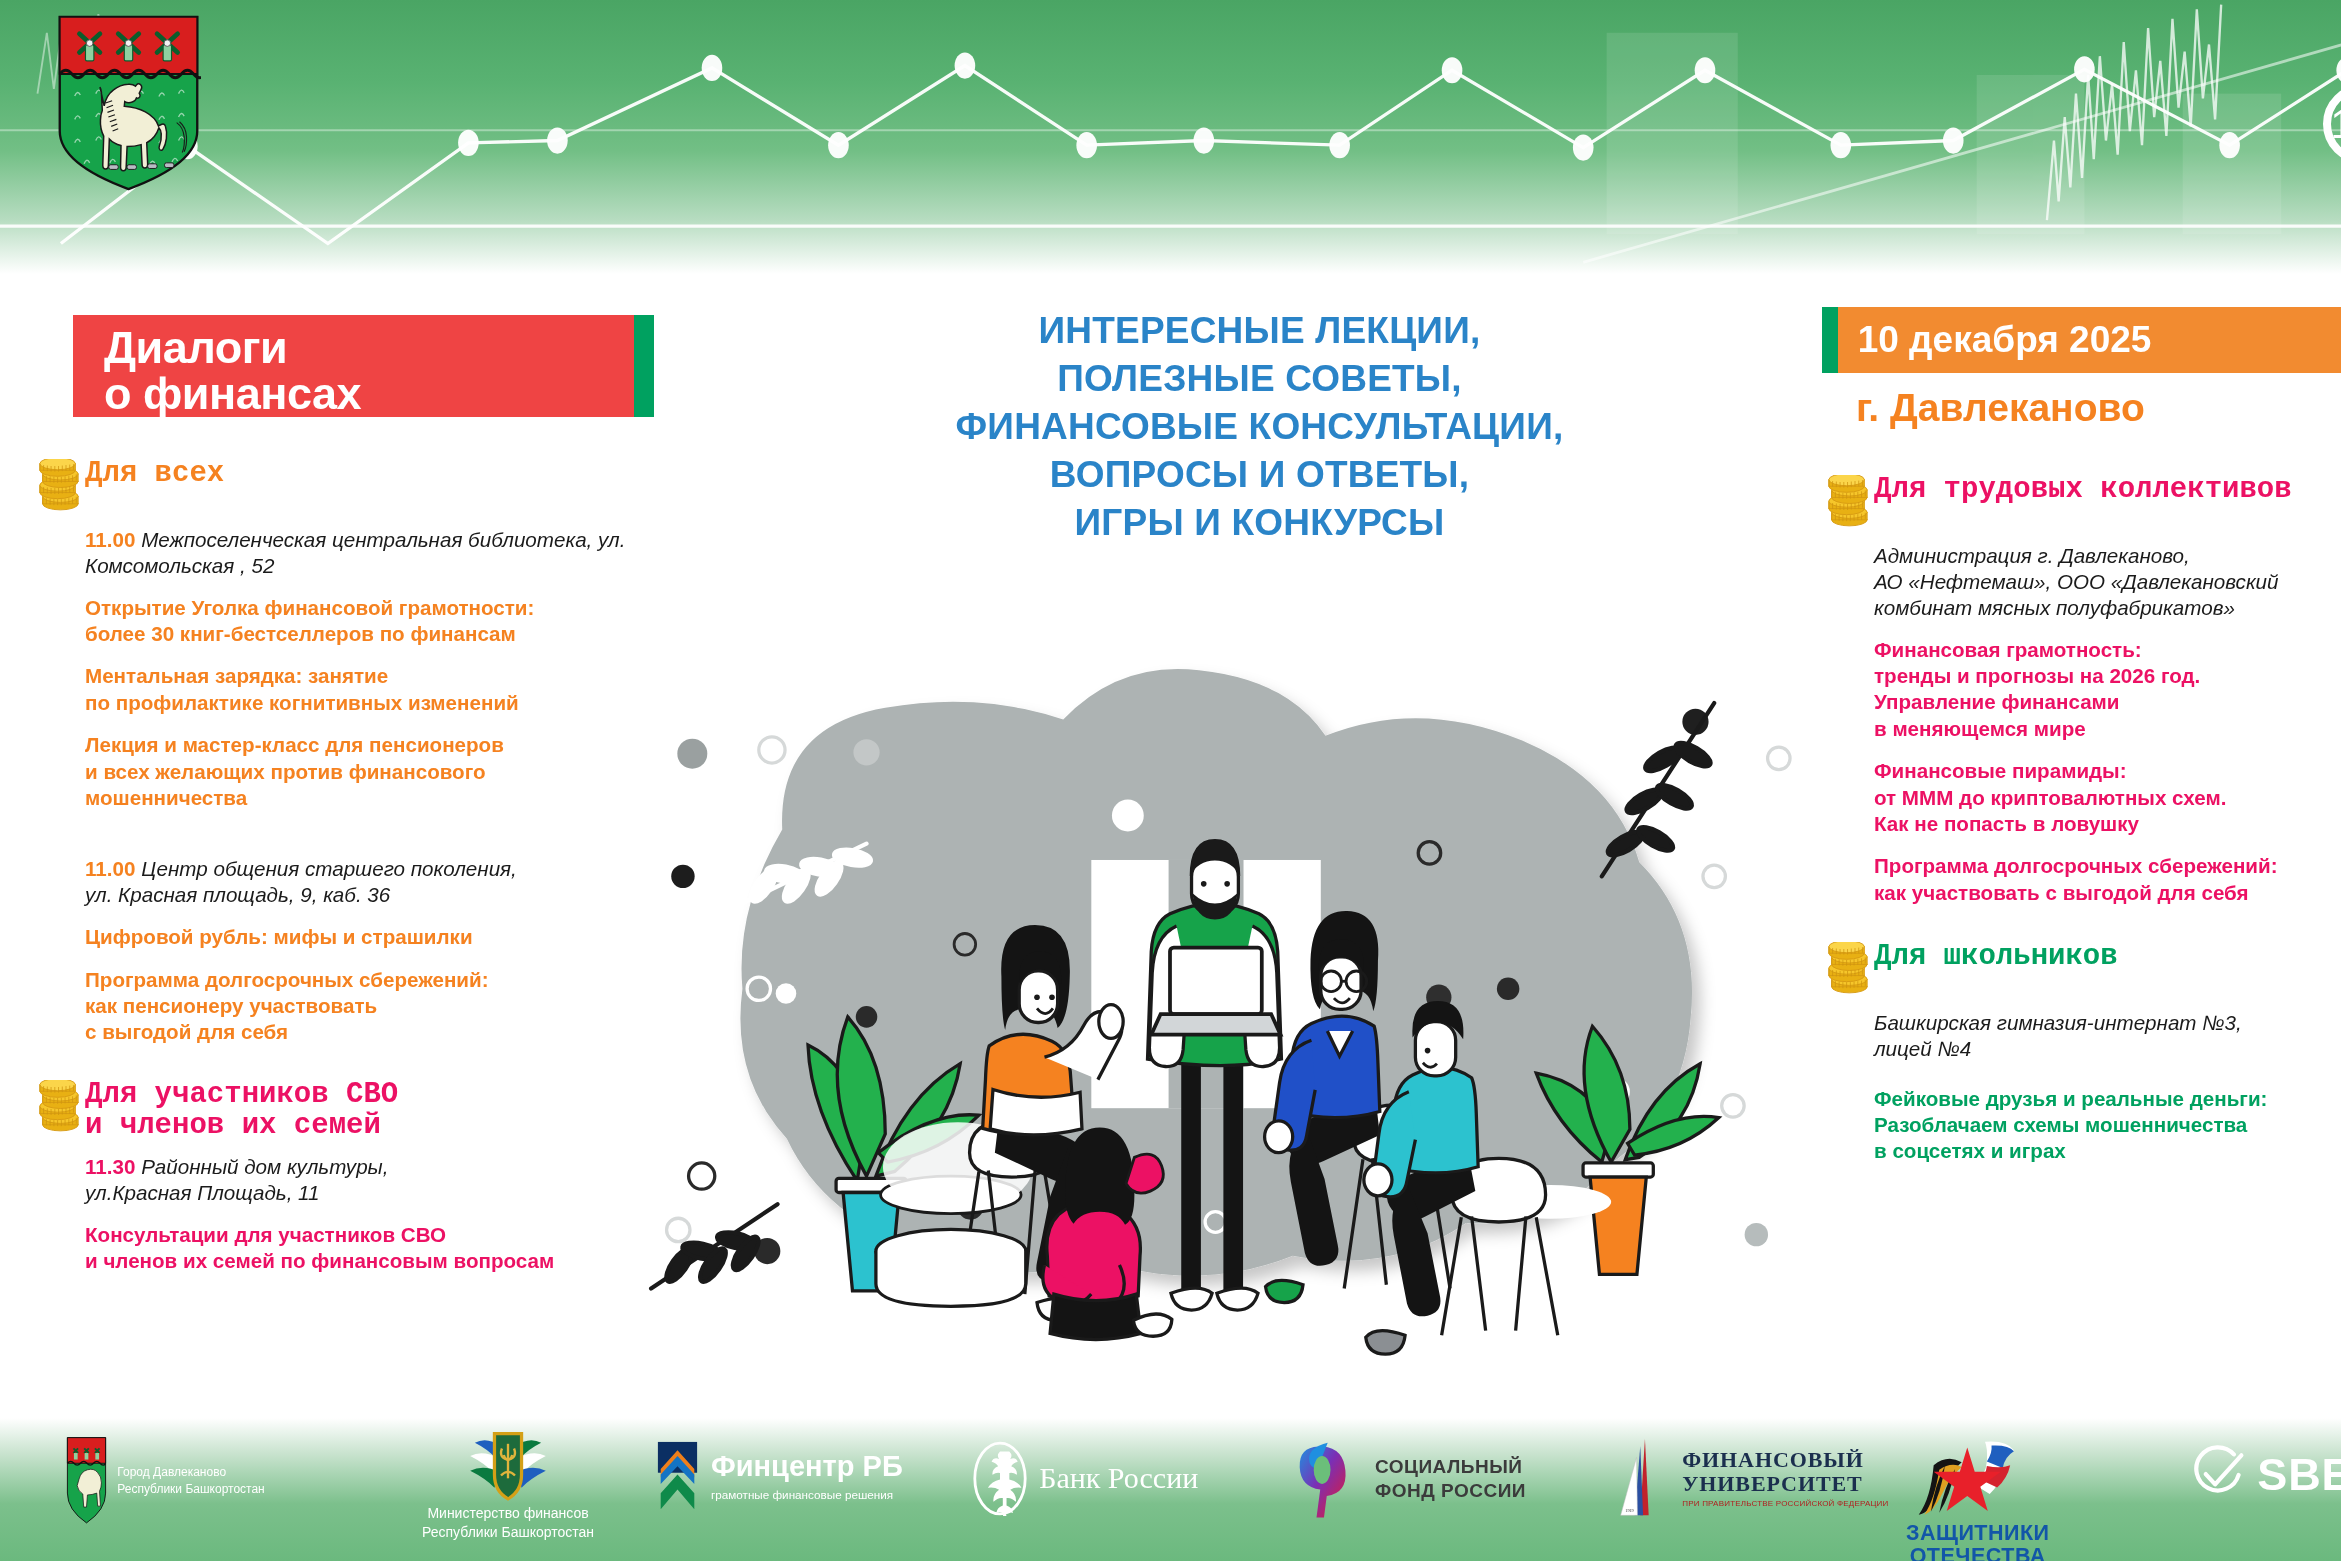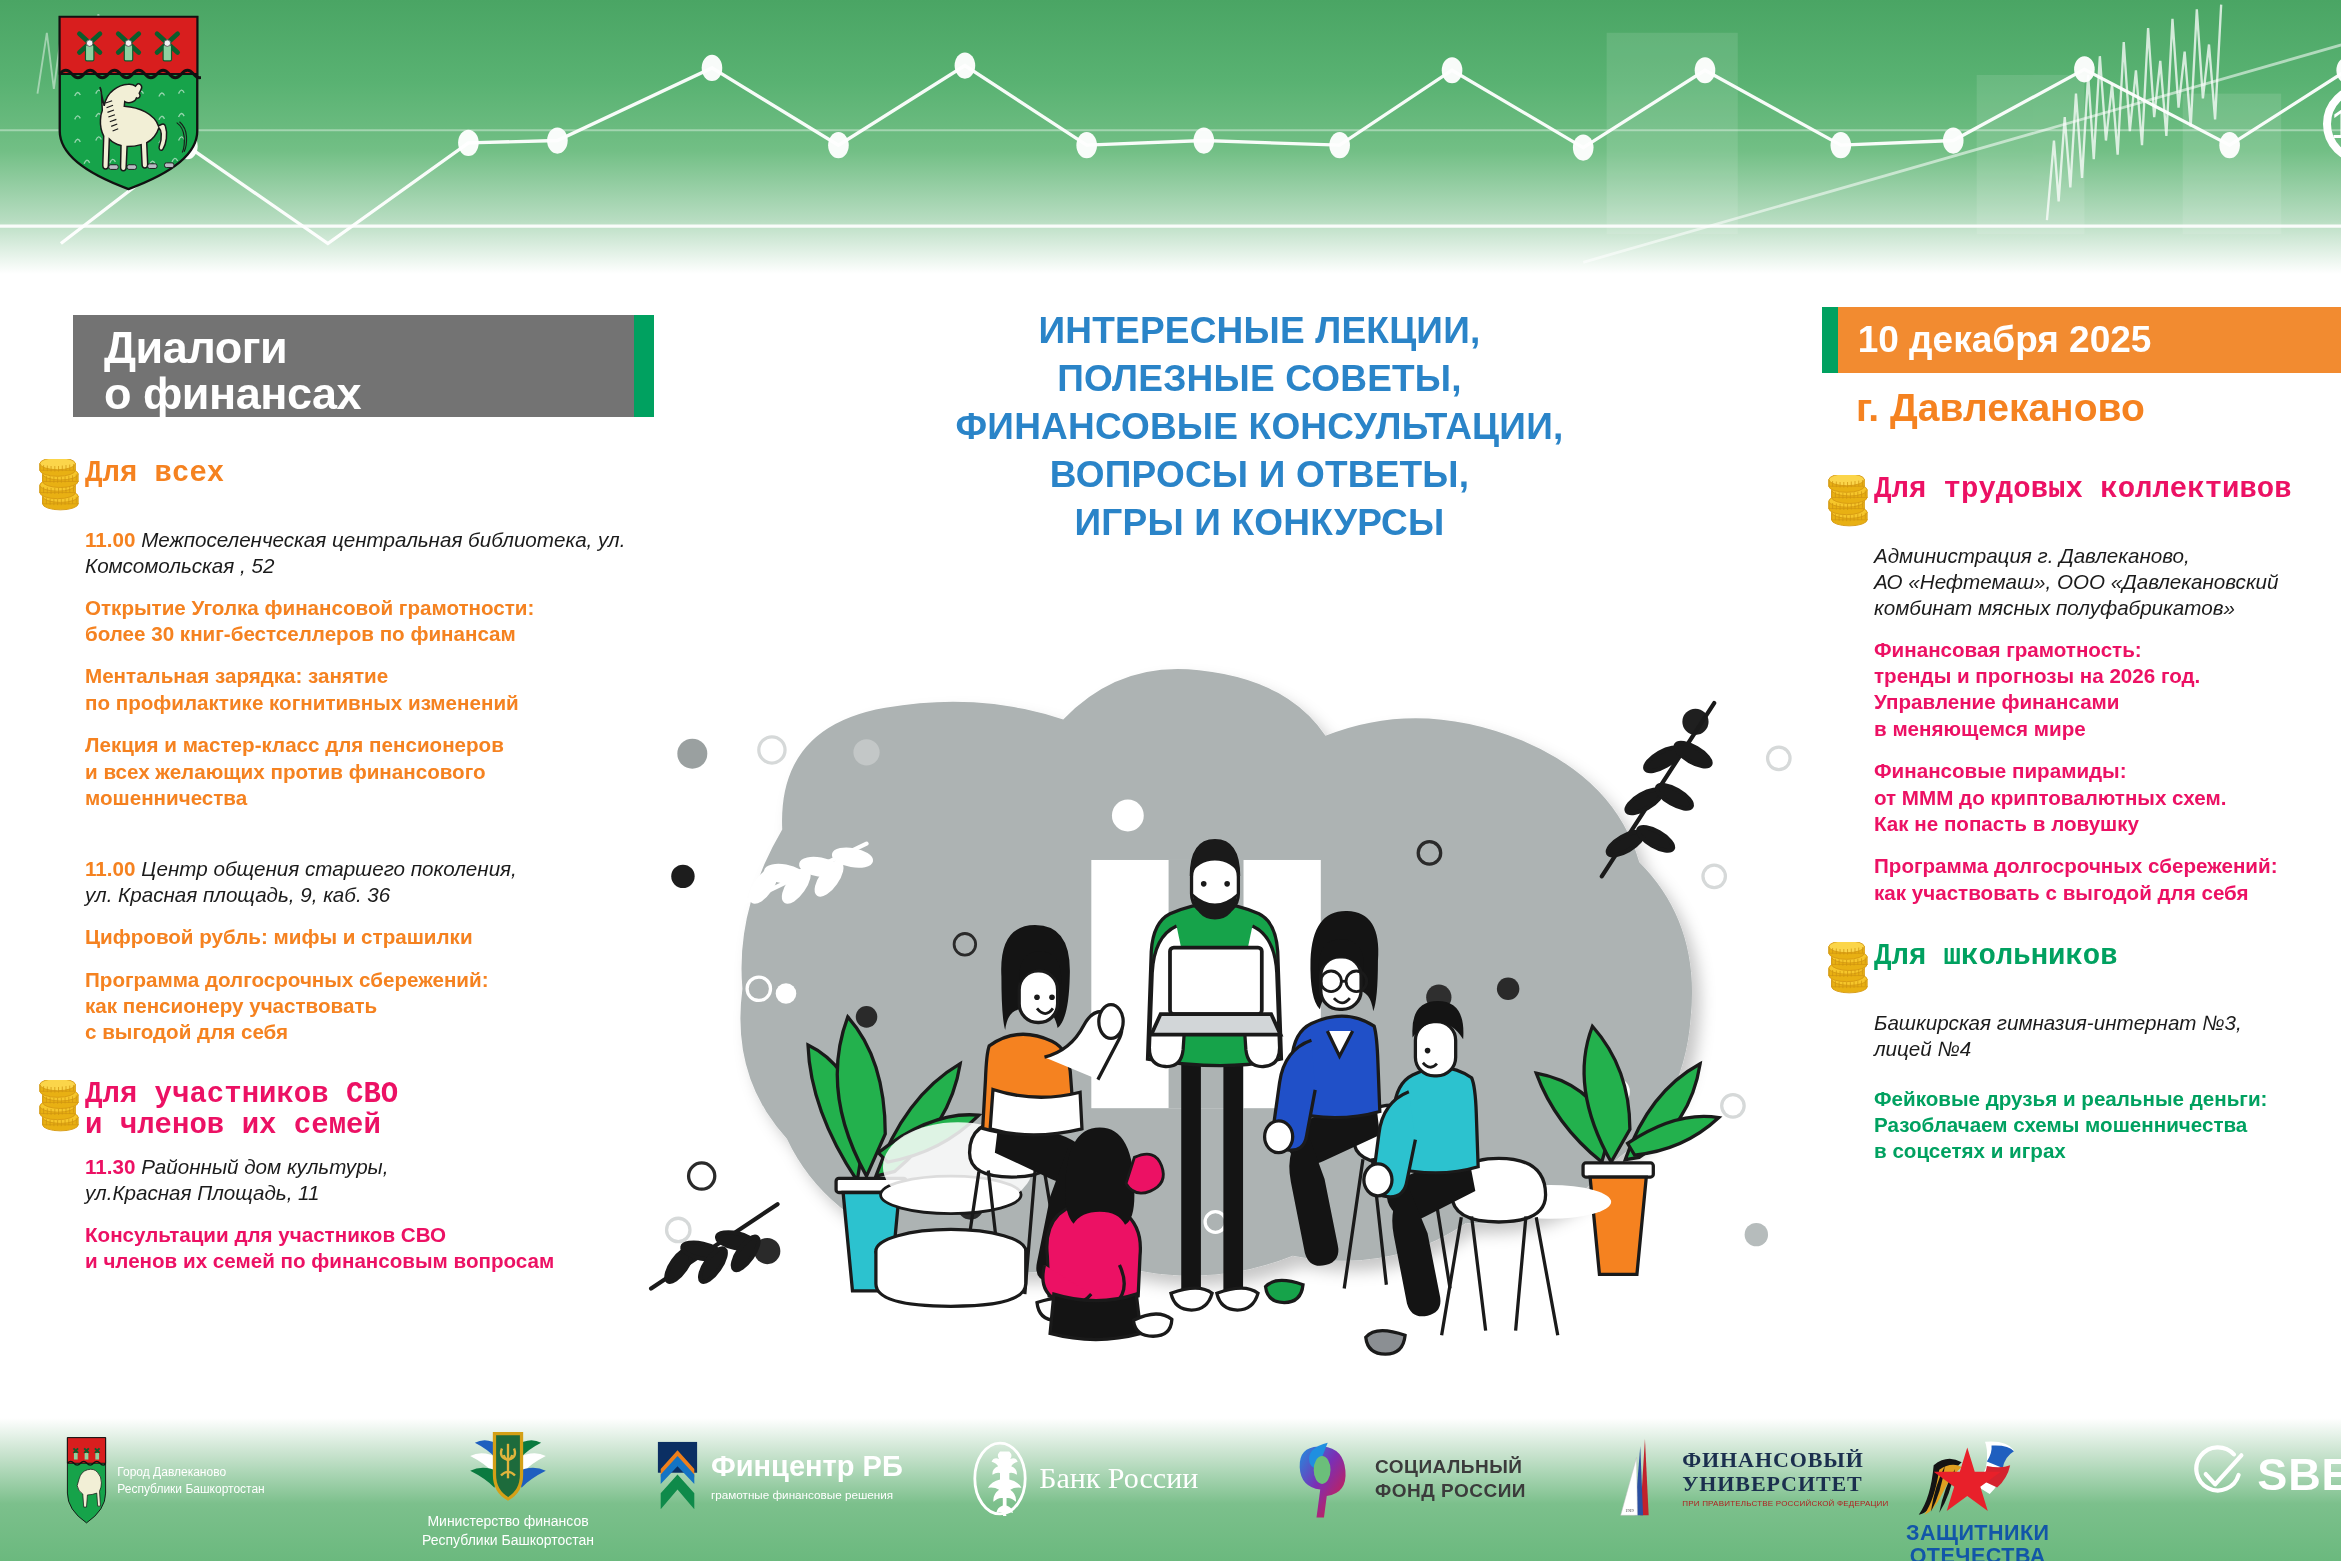--- a/index.html
+++ b/index.html
@@ -32,21 +32,21 @@
     box-sizing:border-box;
   }
   .badge12 span{
     color:#fff;font-size:40px;font-weight:400;letter-spacing:-0.9px;
     font-family:"Liberation Sans",sans-serif;line-height:1;
   }
 
   
   .title-plate{
     position:absolute;left:73px;top:315px;width:581px;height:102px;
-    background:#737373;
+    background:#ef4444;
   }
   .title-plate .greenbar{
     position:absolute;right:0;top:0;width:19.7px;height:100%;background:#00a160;
   }
   .title-plate .t-txt{
     position:absolute;left:31px;top:10.3px;
     color:#fff;font-size:45px;line-height:1.01;font-weight:700;
     font-family:"Liberation Sans",sans-serif;
     letter-spacing:-0.5px;
   }
@@ -691,21 +691,21 @@
           <path d="M66 68 q-34 -20 -62 -6 q32 16 52 38 Z" fill="#ffffff"></path>
           <path d="M66 96 q-34 -16 -62 -2 q32 16 52 36 Z" fill="#0a7a3f"></path>
           <path d="M56 14 h58 v88 q0 36 -29 52 q-29 -16 -29 -52 Z" fill="#1d6b3c" stroke="#d4a017" stroke-width="7"></path>
           <g stroke="#e0b43c" stroke-width="5" fill="none">
             <path d="M72 46 q-6 16 6 22 q12 6 16 -8"></path>
             <path d="M98 46 q6 16 -6 22 q-12 6 -16 -8"></path>
             <path d="M85 36 v74"></path>
             <path d="M70 104 q15 -16 30 0"></path>
           </g>
         </svg>
-        <div class="logo-txt" style="text-align:center;margin-top:8px;">
+        <div class="logo-txt" style="text-align:center;margin-top:0;">
           <div class="small-cap" style="font-size:14px">Министерство финансов</div>
           <div class="small-cap" style="font-size:14px">Республики Башкортостан</div>
         </div>
       </div>
 
       <div class="logo l3">
         <svg width="43" height="70" viewBox="0 0 92 150">
           <rect x="4" y="2" width="84" height="66" fill="#0b2f63"></rect>
           <path d="M46 20 L82 60 L82 78 L46 40 L10 78 L10 60 Z" fill="#ef7f1a"></path>
           <path d="M46 32 L82 72 L82 92 L46 54 L10 92 L10 72 Z" fill="#1474c4"></path>

